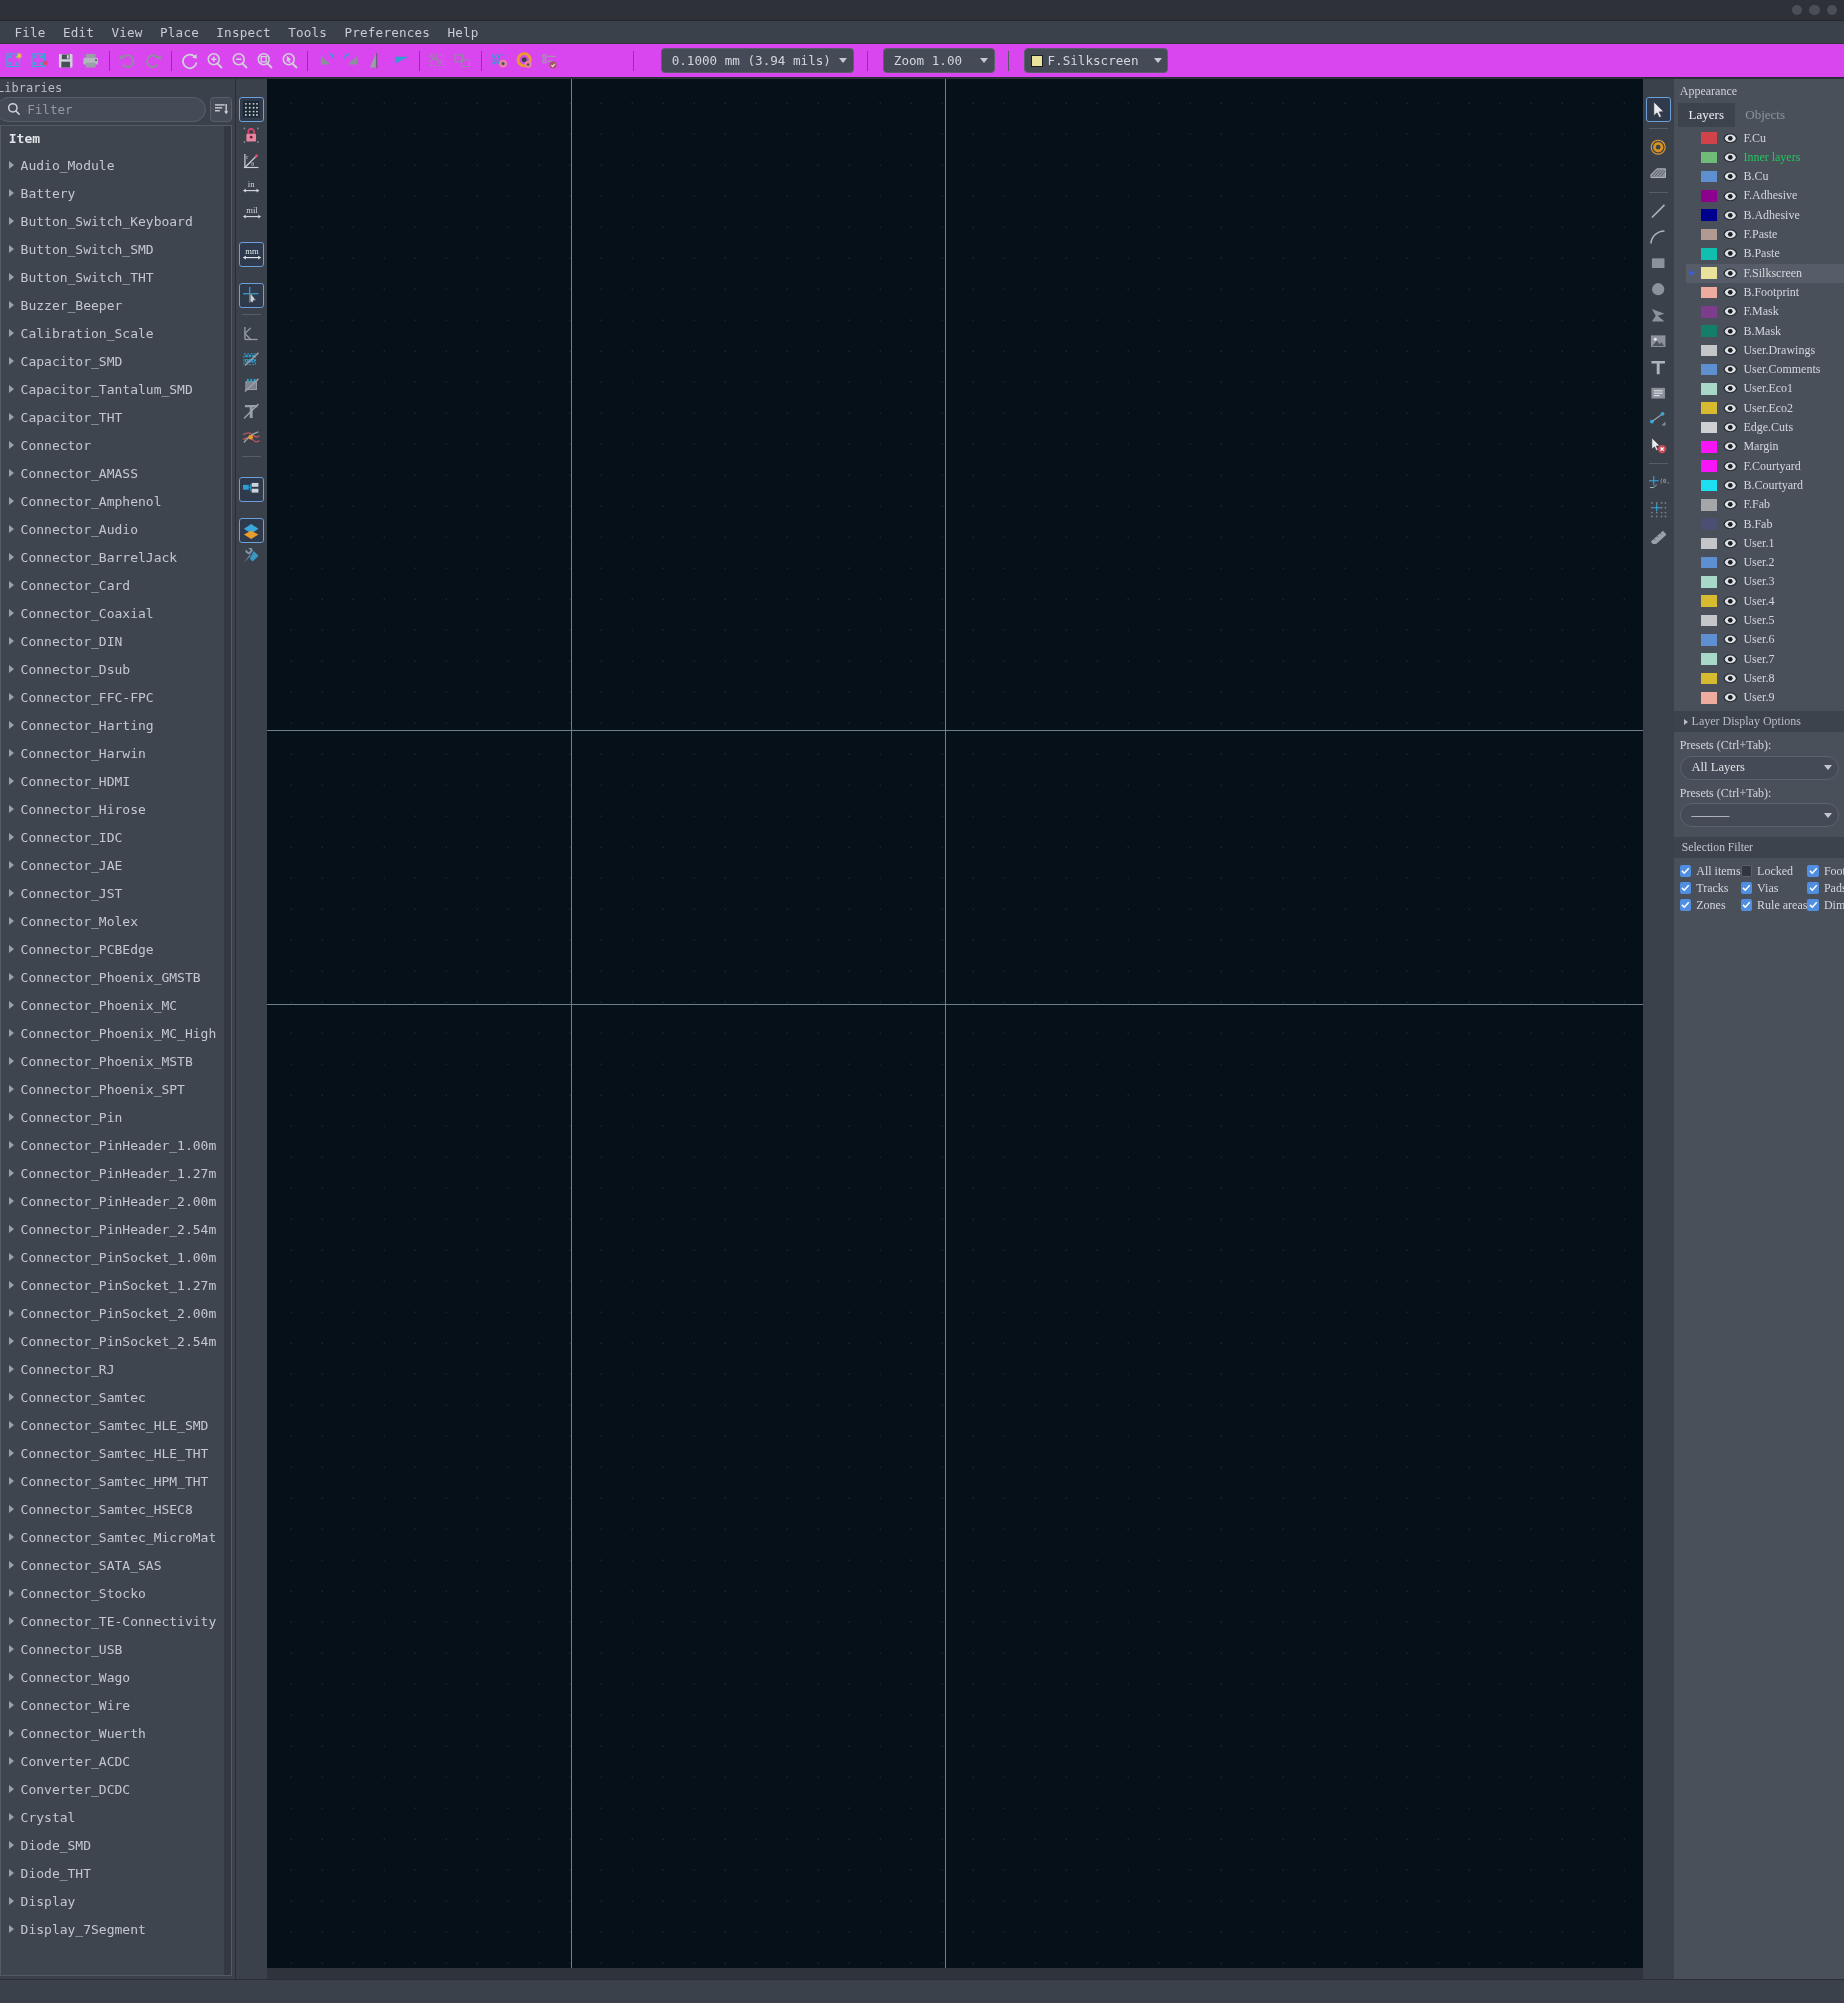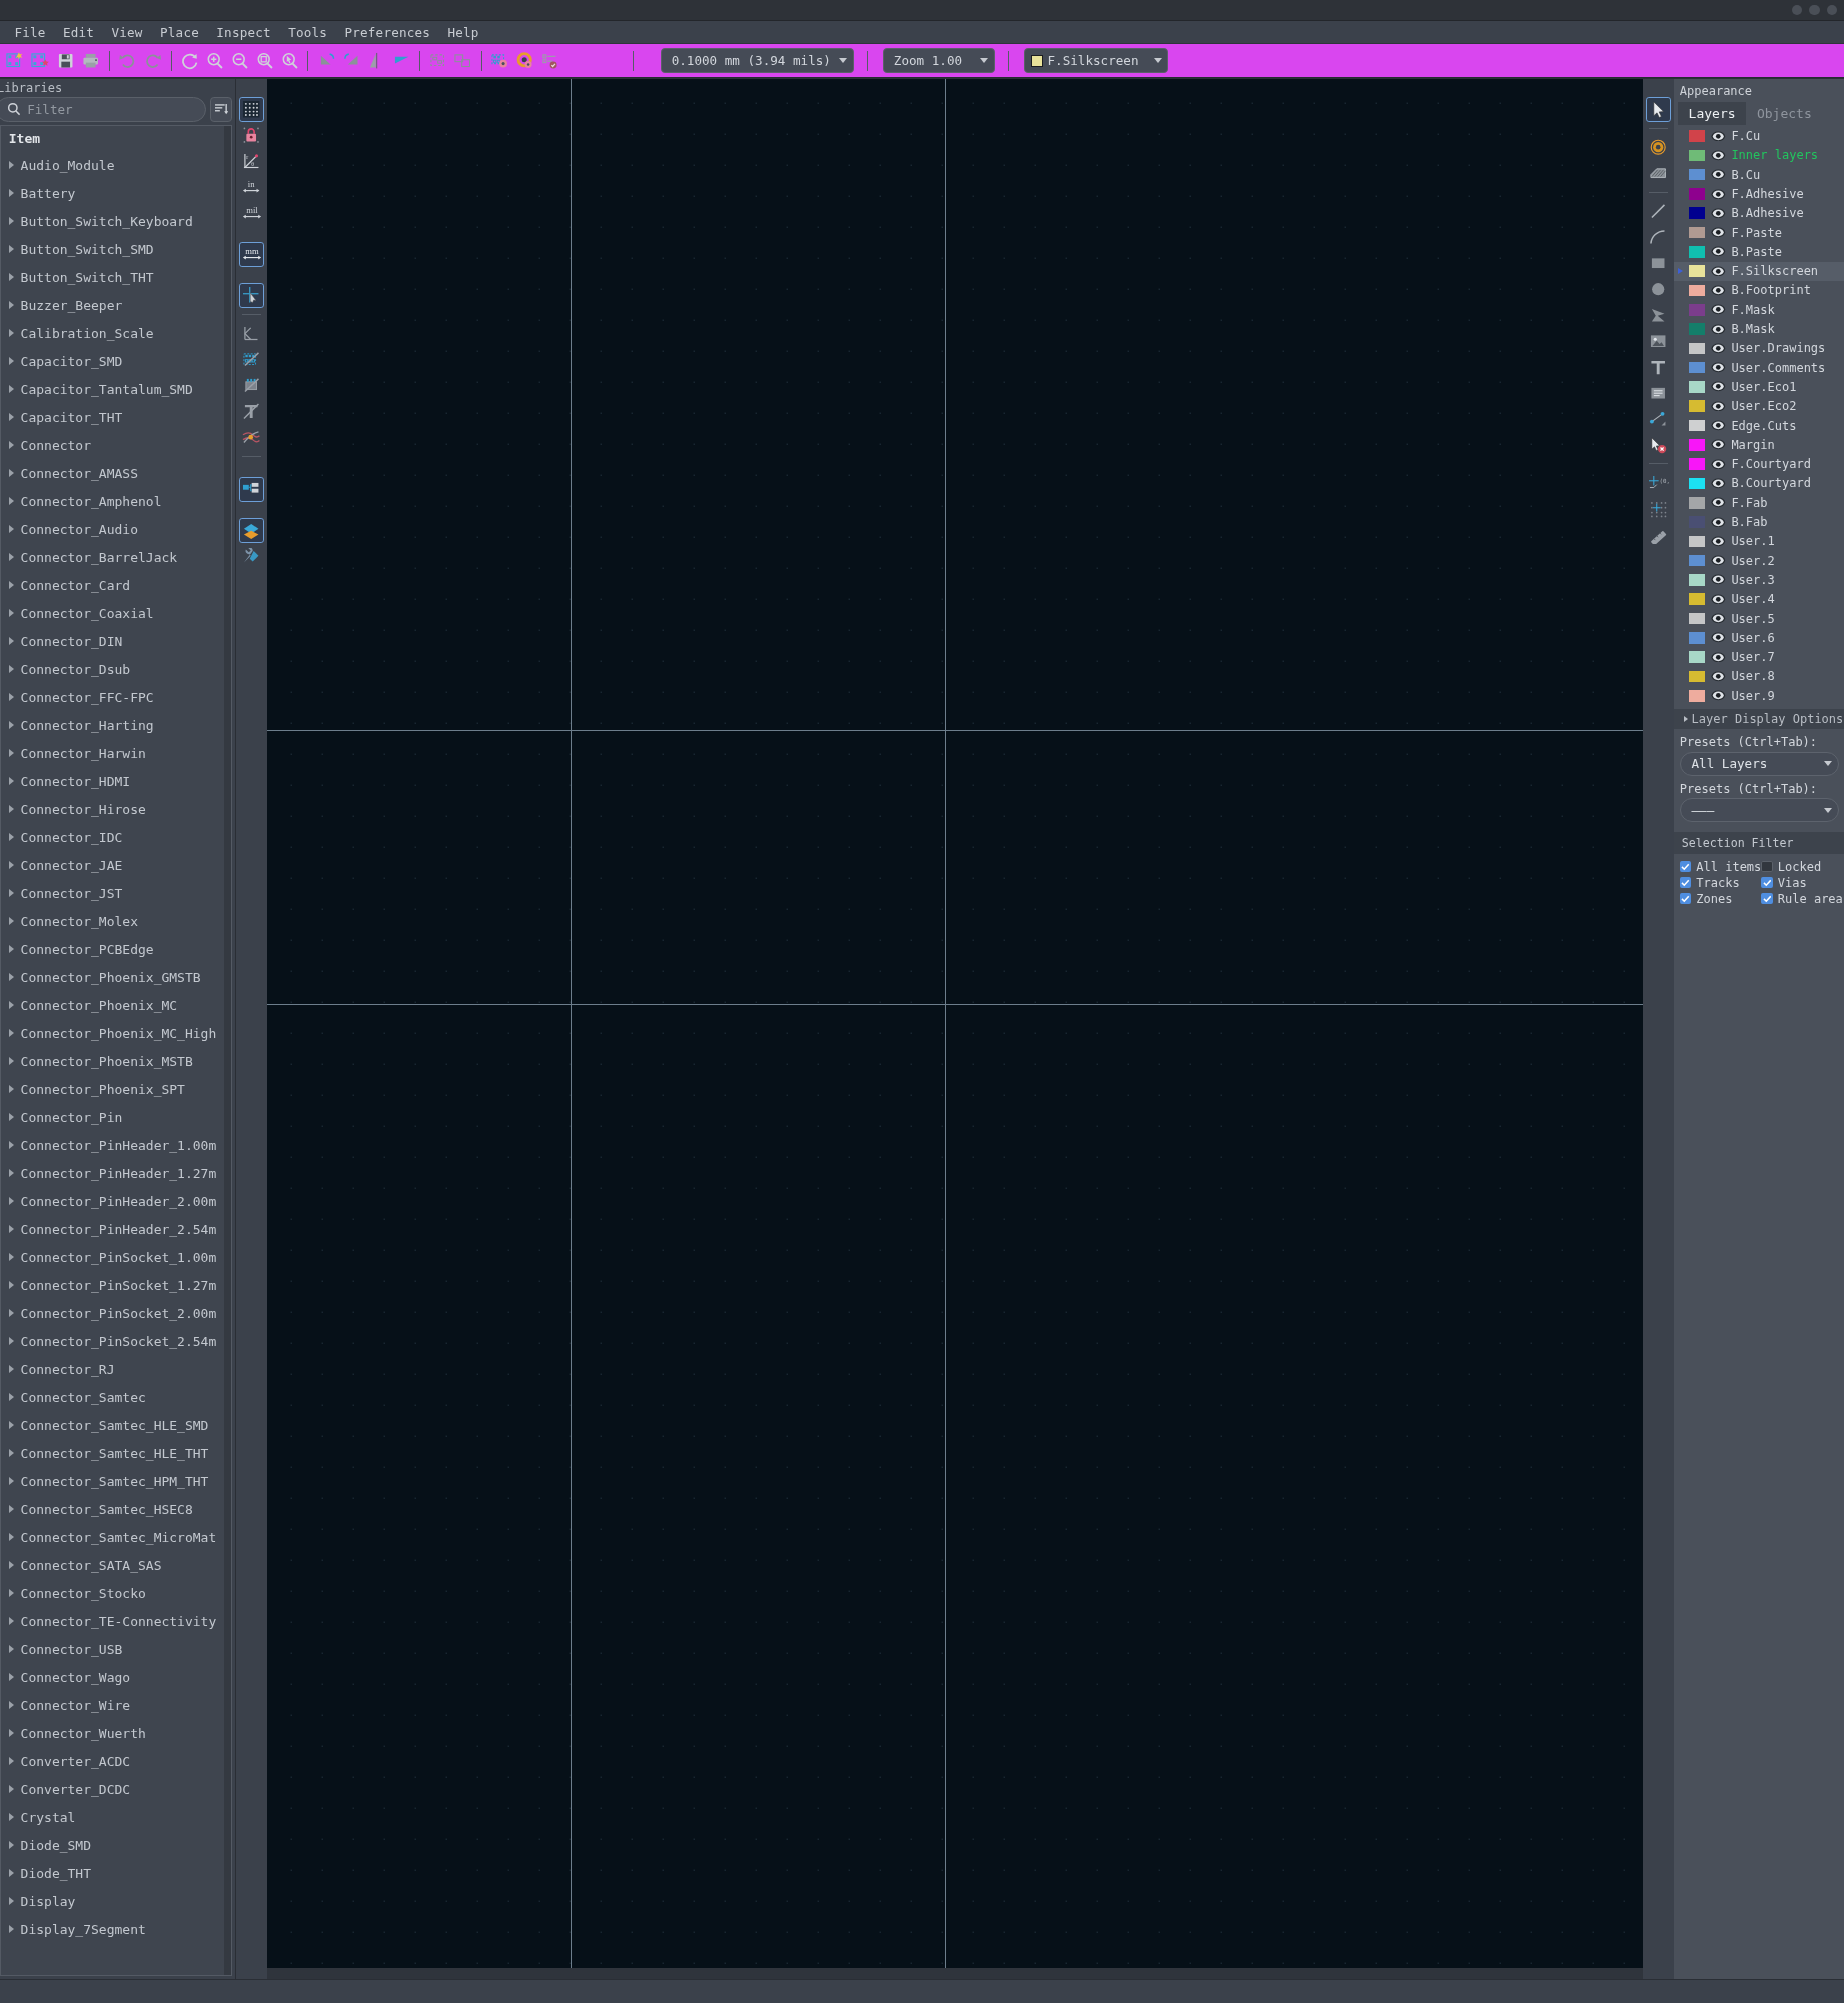--- a/index.html
+++ b/index.html
@@ -134,29 +134,29 @@
       radial-gradient(circle, #2c3f4c 0.6px, transparent 0.7px);
     background-size: 31px 31px;
     background-position: 8.7px 8.7px;
   }
   .axis-h { position: absolute; left: 0; right: 0; height: 1px; background: #6d7e8c; }
   .axis-v { position: absolute; top: 0; bottom: 0; width: 1px; background: #6d7e8c; }
 
   
   #apppanel {
     width: 171px; background: #4a505a; display: flex; flex-direction: column;
-    flex: 0 0 auto; overflow: hidden;
+    flex: 0 0 auto; overflow: hidden; font-family: Liberation Serif, serif;
   }
   .ap-title { font-size: 12px; color: #cfd3d9; padding: 4.9px 0 3.9px 5.8px; }
   .ap-tabs { display: flex; background: #4a505a; padding-left: 3.9px; }
   .ap-tab {
     font-size: 13px; padding: 3.9px 10.7px; color: #8f959e; cursor: pointer;
   }
   .ap-tab.active { background: #3d434c; color: #eef1f4; }
-  .layer-list { flex: 0 0 auto; overflow: hidden; padding-top: 1.9px; }
+  .layer-list { flex: 0 0 auto; overflow: hidden; padding-top: 1.9px; padding-left: 12px; }
   .layer-row {
     display: flex; align-items: center; height: 19.3px; padding-left: 5.8px;
     gap: 5.8px; font-size: 12px; color: #d3d7dd; cursor: pointer;
     white-space: nowrap;
   }
   .layer-row.sel { background: #565d68; }
   .layer-arrow {
     width: 0; height: 0; border-top: 3.9px solid transparent;
     border-bottom: 3.9px solid transparent; border-left: 5.8px solid #3d5fd6;
     flex: 0 0 auto; margin-left: -1.9px;

